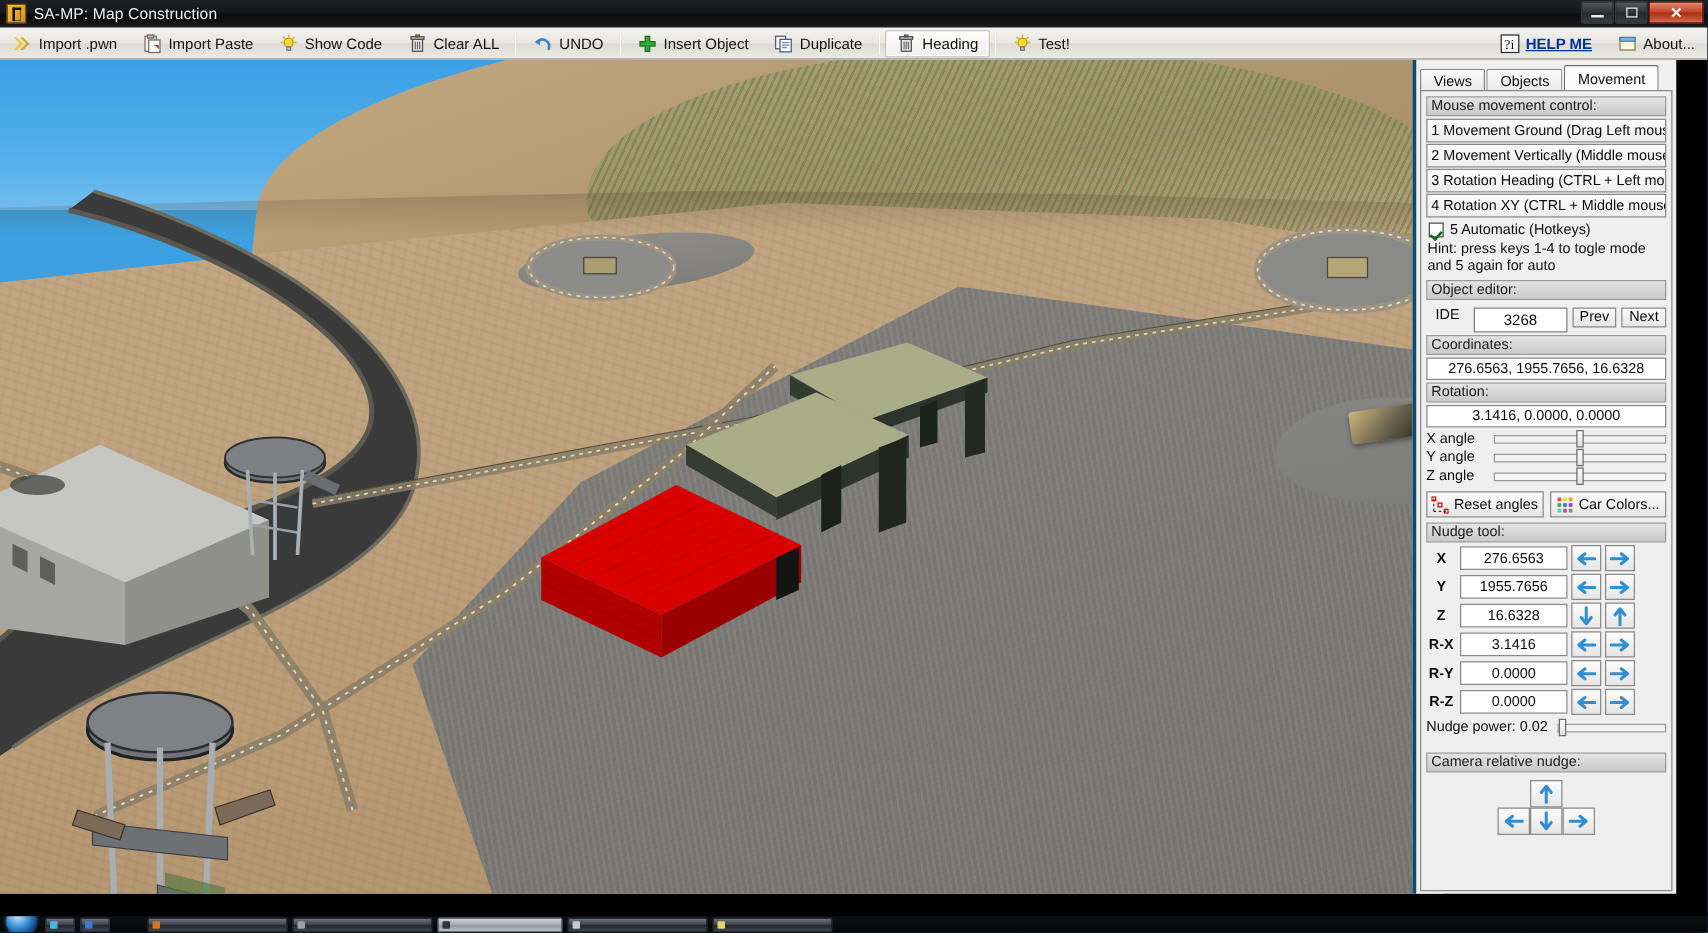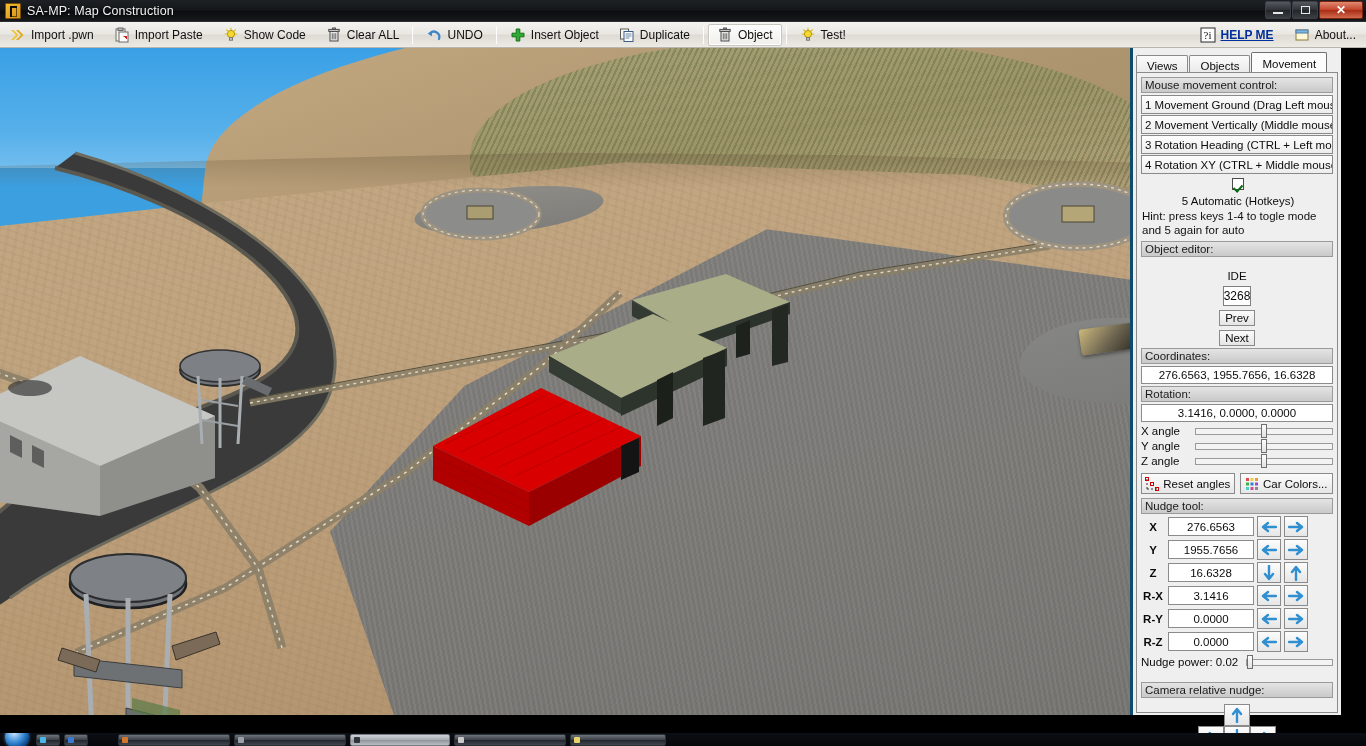--- a/index.html
+++ b/index.html
@@ -205,32 +205,32 @@
     padding-left: 3px; font-size: 11.5px; color: #1a1a1a;
     margin-bottom: 2px;
   }
   .modebtn {
     height: 19px; border: 1px solid #8a8a8a;
     background: linear-gradient(to bottom,#fdfdfd,#ededed);
     display: flex; align-items: center; padding-left: 3px;
     font-size: 11.5px; margin-bottom: 1px; color: #0b0b0b;
     white-space: nowrap; overflow: hidden;
   }
-  .chkrow { display: flex; align-items: center; gap: 5px; margin: 4px 0 3px 2px; flex-direction: column; }
+  .chkrow { display: flex; align-items: center; gap: 5px; margin: 4px 0 3px 2px; }
   .chk {
     width: 12px; height: 12px; border: 1px solid #4a4a4a; background: #fff;
     position: relative; flex: 0 0 auto;
   }
   .chk.on::after {
     content: ""; position: absolute; left: 2px; top: 4px;
     width: 4px; height: 7px; border: solid #0a6a12;
     border-width: 0 2px 2px 0; transform: rotate(42deg);
   }
   .hint { font-size: 11.5px; line-height: 13.5px; color: #111; margin: 2px 1px 4px 1px; }
-  .ideRow { display: flex; align-items: center; gap: 4px; margin: 13px 0 2px 0; flex-direction: column; }
+  .ideRow { display: flex; align-items: flex-start; gap: 4px; margin: 6px 0 2px 0; }
   .ideLbl { width: 34px; text-align: center; font-size: 11.5px; }
   .ideBox {
     flex: 1 1 auto; height: 20px; background: #fff; border: 1px solid #7f7f7f;
     display: flex; align-items: center; justify-content: center; font-size: 12px;
   }
   .smallbtn {
     height: 16px; min-width: 30px; padding: 0 5px;
     border: 1px solid #8a8a8a;
     background: linear-gradient(to bottom,#fbfbfb,#e5e5e5);
     display: flex; align-items: center; justify-content: center;
@@ -432,21 +432,21 @@
 
     <div class="tbtn pressed">
       <span class="ic">
         <svg width="16" height="16" viewBox="0 0 16 16">
           <rect x="4" y="4.5" width="8" height="9.5" fill="#e6e6e6" stroke="#4a4a4a"></rect>
           <rect x="2.8" y="2.4" width="10.4" height="2" fill="#d2d2d2" stroke="#4a4a4a"></rect>
           <rect x="6.6" y="1" width="2.8" height="1.4" fill="#c8c8c8" stroke="#4a4a4a"></rect>
           <path d="M6.3 6.3 v6 M8 6.3 v6 M9.7 6.3 v6" stroke="#6f6f6f"></path>
         </svg>
       </span>
-      <span>Object</span>
+      <span>Heading</span>
     </div>
 
     <div class="tsep"></div>
 
     <div class="tbtn">
       <span class="ic">
         <svg width="16" height="16" viewBox="0 0 16 16">
           <circle cx="8" cy="7" r="3.6" fill="#f6d92f" stroke="#b79400"></circle>
           <rect x="6.5" y="10.6" width="3" height="2.6" fill="#c9c9c9" stroke="#787878"></rect>
           <g stroke="#d9bb20" stroke-width="1.2" stroke-linecap="round">

